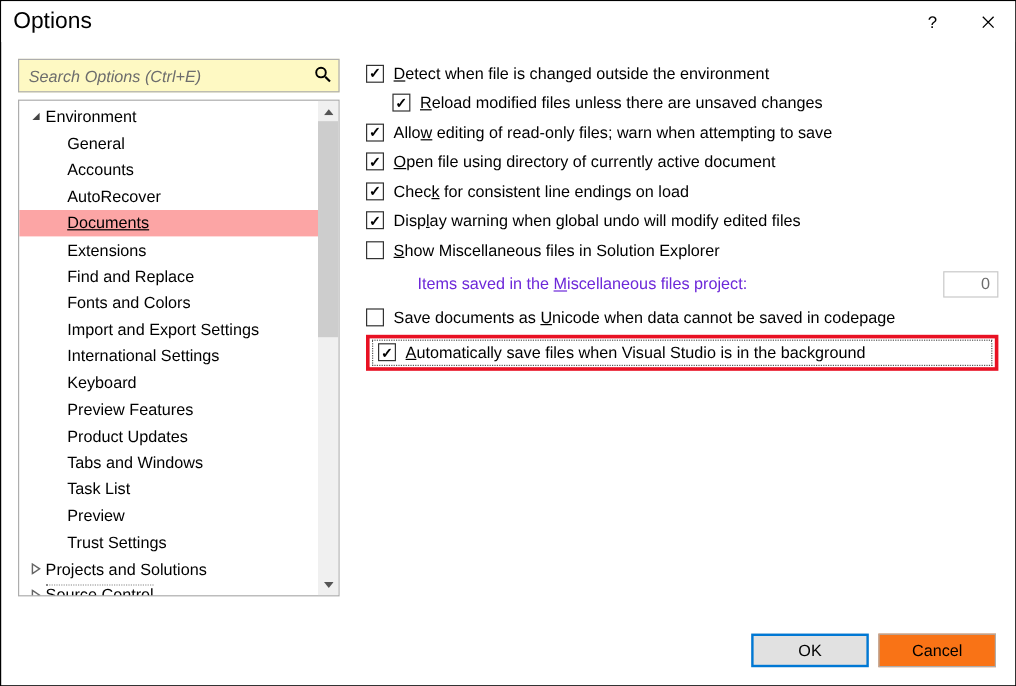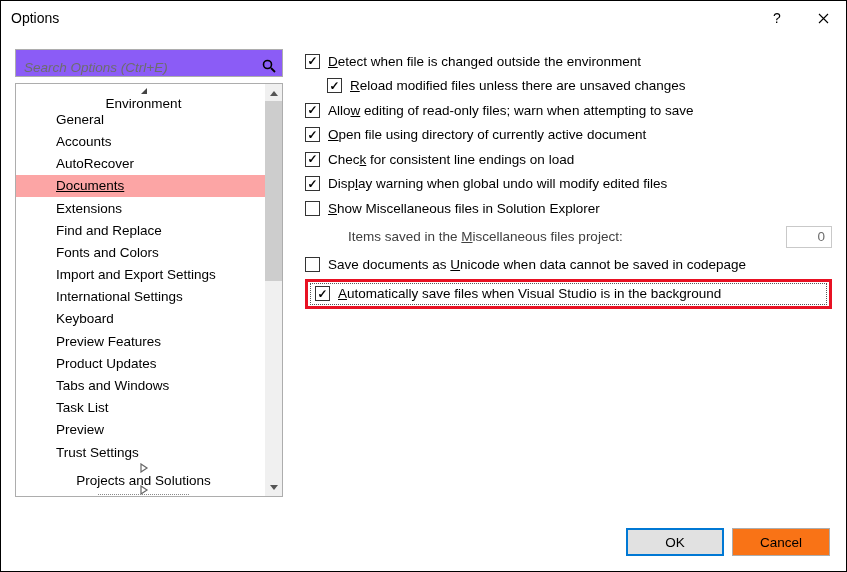--- a/index.html
+++ b/index.html
@@ -15,21 +15,21 @@
     position: relative;
     overflow: hidden;
   }
   .titlebar {
     height: 34px;
     background: #fff;
     display: flex;
     align-items: center;
     padding-left: 10px;
   }
-  .titlebar .title { flex: 1; font-size: 14px; }
+  .titlebar .title { flex: 1; font-size: 19px; }
   .titlebar .tb-btn {
     width: 46px;
     height: 34px;
     display: flex;
     align-items: center;
     justify-content: center;
     font-size: 14px;
     color: #000;
   }
   .content {
@@ -40,24 +40,24 @@
   .left {
     width: 268px;
     display: flex;
     flex-direction: column;
     flex-shrink: 0;
   }
   .search-wrap {
     border: 1px solid #adadad;
     height: 28px;
     display: flex;
-    align-items: flex-end;
+    align-items: center;
     padding: 0 6px;
     margin-bottom: 6px;
-    background: #8b5cf6;
+    background: #fef9c3;
   }
   .search-wrap input {
     flex: 1;
     border: none;
     outline: none;
     font: inherit;
     background: transparent;
     color: #000;
   }
   .search-wrap input::placeholder { color: #6d6d6d; font-style: italic; }
@@ -96,21 +96,21 @@
     height: 180px;
     background: #cdcdcd;
   }
   .tree-row {
     height: 22.2px;
     display: flex;
     align-items: center;
     white-space: nowrap;
   }
   .tree-row .label { padding-left: 0; }
-  .tree-row.root { padding-left: 6px; flex-direction: column; }
+  .tree-row.root { padding-left: 6px; }
   .tree-row.root .arrow { width: 16px; display:inline-flex; align-items:center; justify-content:center; }
   .tree-row.child { padding-left: 40px; }
   .tree-row.selected { background: #fca5a5; text-decoration: underline; }
   .tree-row.cut .label {
     border-bottom: 1px dotted #888;
     border-top: 1px dotted #888;
     margin-top:-1px;
   }
   .arrow svg { display:block; }
 
@@ -139,21 +139,21 @@
     line-height: 1;
   }
   .cb.checked::after { content: "✓"; color:#000; font-weight:600; position:relative; top:0; }
   .opt-label u { text-decoration: underline; }
   .misc-row {
     display: flex;
     align-items: center;
     padding-left: 43px;
     min-height: 32px;
   }
-  .misc-row .opt-label { color: #404040; flex:1; }
+  .misc-row .opt-label { color: #6d28d9; flex:1; }
   .misc-input {
     width: 46px;
     height: 22px;
     border: 1px solid #c9c9c9;
     text-align: right;
     padding: 0 6px;
     font: inherit;
     color: #6d6d6d;
     background: #fff;
   }

